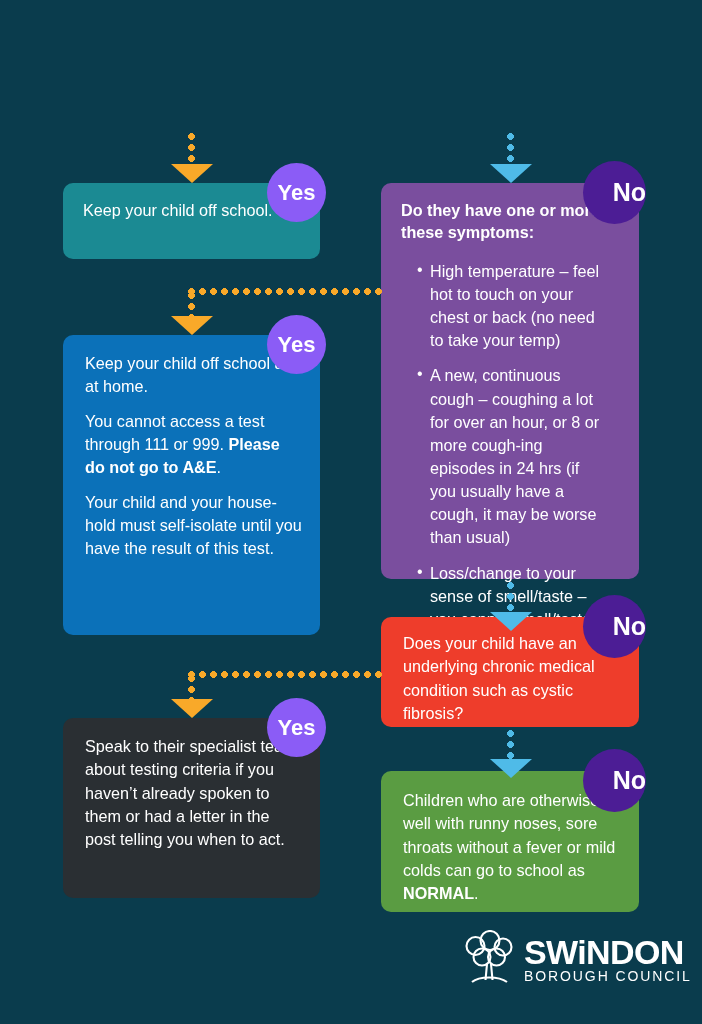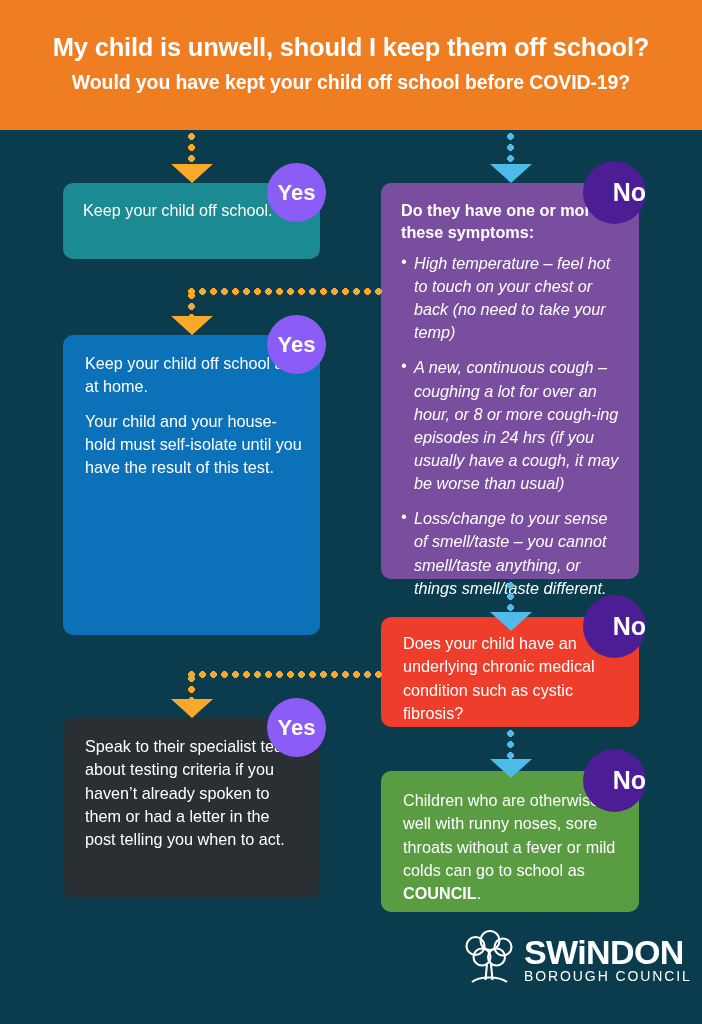--- a/index.html
+++ b/index.html
@@ -74,24 +74,23 @@
   .box-red    { background: #ee3d2b; }
   .box-green  { background: #5a9c42; }
   .box-dark   { background: #2a2f33; }
 
   .sym-head {
     font-weight: bold;
     margin: 0 0 8px 0;
     line-height: 1.35;
   }
   ul.symptoms {
-    margin: 0;
+    margin: 16px;
     padding: 0;
     list-style: none;
-    font-style: italic;
   }
   ul.symptoms li {
     position: relative;
     padding-left: 13px;
     margin-bottom: 12px;
     line-height: 1.43;
   }
   ul.symptoms li:last-child { margin-bottom: 0; }
   ul.symptoms li::before {
     content: "\2022";
@@ -174,24 +173,20 @@
     color: #ffffff;
     letter-spacing: 1.9px;
     line-height: 1;
   }
 </style>
 </head>
 <body>
 
 <div class="poster">
 
-  <div class="header">
-    <h1>My child is unwell, should I keep them off school?</h1>
-    <h2>Would you have kept your child off school before COVID-19?</h2>
-  </div>
 
   <div class="vdots c-yellow conn" style="left:188px; top:133px; height:34px;"></div>
   <div class="tri tri-yellow conn" style="left:171px; top:164px;"></div>
 
   <div class="vdots c-blue conn" style="left:507px; top:133px; height:34px;"></div>
   <div class="tri tri-blue conn" style="left:490px; top:164px;"></div>
 
   <div class="hdots c-yellow conn" style="left:188px; top:288px; width:195px;"></div>
   <div class="vdots c-yellow conn" style="left:188px; top:292px; height:26px;"></div>
   <div class="tri tri-yellow conn" style="left:171px; top:316px;"></div>
@@ -220,20 +215,21 @@
       <li>A new, continuous cough – coughing a lot for over an hour, or 8 or more cough-ing episodes in 24 hrs (if you usually have a cough, it may be worse than usual)</li>
       <li>Loss/change to your sense of smell/taste – you cannot smell/taste anything, or things smell/taste different.</li>
     </ul>
   </div>
   <div class="badge badge-no" style="left:583px; top:161px; width:63px; height:63px; font-size:25px;">
     <span>No</span>
   </div>
 
   <div class="box box-blue" style="left:63px; top:335px; width:257px; height:300px; padding:17px 18px 16px 22px;">
     <p>Keep your child off school and at home.</p>
+    <p><span>You cannot access a test through 111 or 999. </span><b>Please do not go to A&amp;E</b><span>.</span></p>
     <p>Your child and your house-hold must self-isolate until you have the result of this test.</p>
   </div>
   <div class="badge badge-yes" style="left:267px; top:315px; width:59px; height:59px; font-size:22px;">
     <span>Yes</span>
   </div>
 
   <div class="box box-red" style="left:381px; top:617px; width:258px; height:110px; padding:15px 18px 14px 22px;">
     <p>Does your child have an underlying chronic medical condition such as cystic fibrosis?</p>
   </div>
   <div class="badge badge-no" style="left:583px; top:595px; width:63px; height:63px; font-size:25px;">
@@ -241,21 +237,21 @@
   </div>
 
   <div class="box box-dark" style="left:63px; top:718px; width:257px; height:180px; padding:17px 18px 16px 22px;">
     <p>Speak to their specialist team about testing criteria if you haven’t already spoken to them or had a letter in the post telling you when to act.</p>
   </div>
   <div class="badge badge-yes" style="left:267px; top:698px; width:59px; height:59px; font-size:22px;">
     <span>Yes</span>
   </div>
 
   <div class="box box-green" style="left:381px; top:771px; width:258px; height:141px; padding:18px 18px 16px 22px;">
-    <p><span>Children who are otherwise well with runny noses, sore throats without a fever or mild  colds can go to school as </span><b>COUNCIL</b><span>.</span></p>
+    <p><span>Children who are otherwise well with runny noses, sore throats without a fever or mild  colds can go to school as </span><b>NORMAL</b><span>.</span></p>
   </div>
   <div class="badge badge-no" style="left:583px; top:749px; width:63px; height:63px; font-size:25px;">
     <span>No</span>
   </div>
 
 
   <div class="swindon">
     <svg width="52" height="58" viewBox="0 0 52 58">
       <g fill="none" stroke="#ffffff" stroke-width="2.1">
         <circle cx="12.5" cy="16" r="9"></circle>

